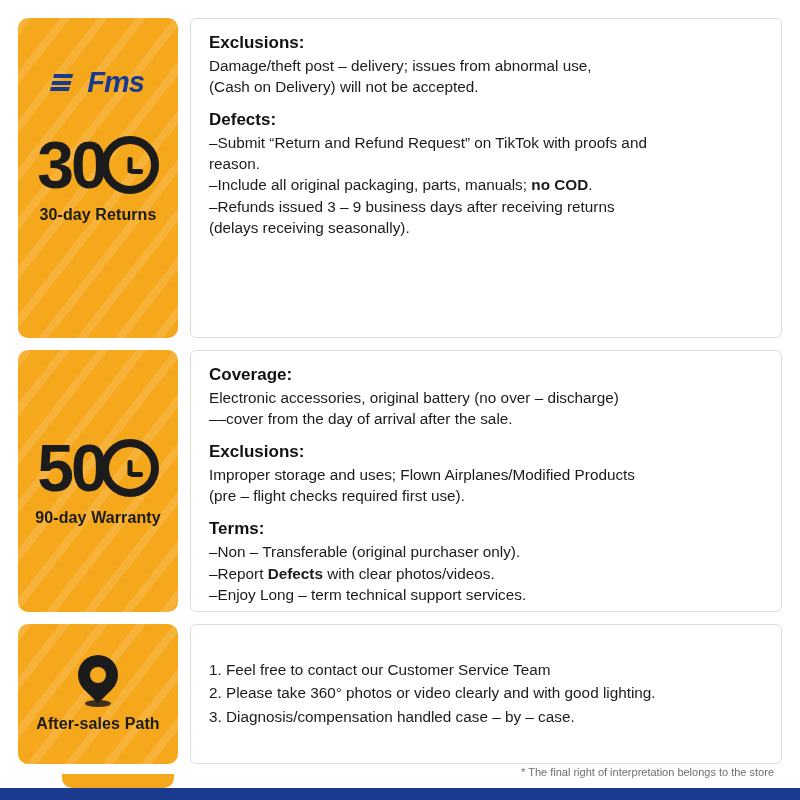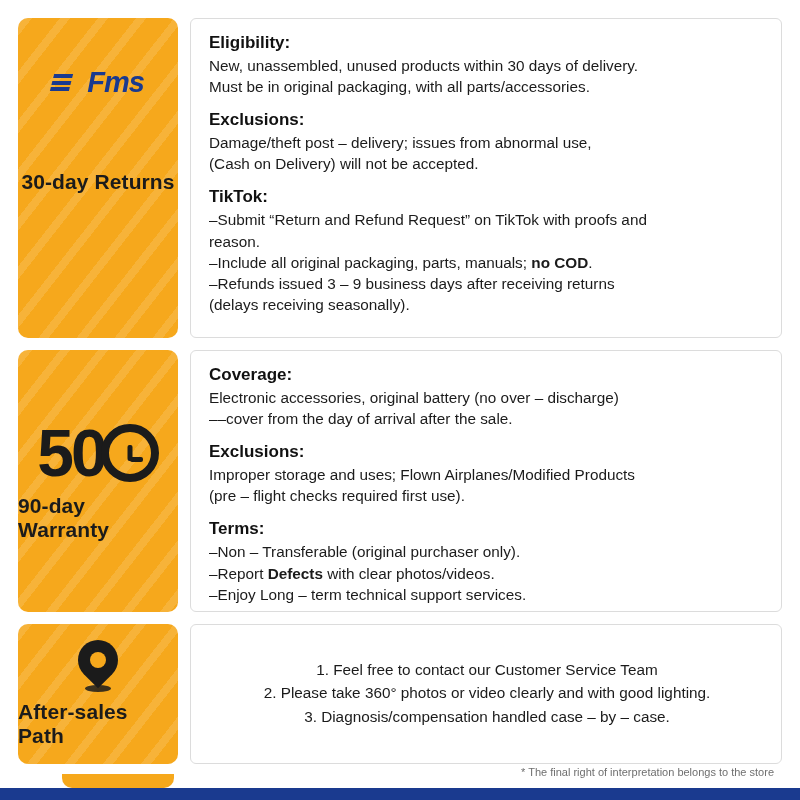--- a/index.html
+++ b/index.html
@@ -76,21 +76,21 @@
   .badge-inner {
     position: relative;
     z-index: 2;
     width: 100%;
     display: flex;
     flex-direction: column;
     align-items: center;
     justify-content: center;
   }
   .badge-label {
-    font-size: 21px;
+    font-size: 16px;
     font-weight: bold;
     color: #1b1b1b;
     letter-spacing: 0.1px;
     margin-top: 8px;
   }
 
   
   .logo-wrap {
     position: absolute;
     top: 50px;
@@ -227,21 +227,21 @@
     color: #1b1b1b;
     line-height: 1.38;
   }
   .line b { font-weight: bold; }
 
   
   .sec-returns { height: 320px; }
   .sec-warranty { height: 262px; }
   .sec-path { height: 140px; }
 
-  .path-list .line { margin-bottom: 2px; text-align: center; }
+  .path-list .line { margin-bottom: 2px; }
   .path-panel { display: flex; flex-direction: column; justify-content: center; }
 
   .footnote {
     position: absolute;
     right: 26px;
     bottom: 22px;
     font-size: 11px;
     color: #6f6f6f;
   }
 </style>
@@ -256,37 +256,36 @@
         <div class="logo">
           <span class="logo-bars">
               <i></i>
               <i></i>
               <i></i>
             </span>
           <span class="logo-text">Fms</span>
         </div>
       </div>
       <div class="badge-inner">
+        <div class="numeral">
+          <span>30</span>
+          <span class="clock"></span>
+        </div>
         <div class="badge-label">30-day Returns</div>
       </div>
     </div>
 
     <div class="panel">
-      <div class="block">
-        <div class="head">Eligibility:</div>
-        <div class="line">New, unassembled, unused products within 30 days of delivery.</div>
-        <div class="line">Must be in original packaging, with all parts/accessories.</div>
-      </div>
       <div class="block">
         <div class="head">Exclusions:</div>
         <div class="line">Damage/theft post – delivery; issues from abnormal use,</div>
         <div class="line">(Cash on Delivery) will not be accepted.</div>
       </div>
       <div class="block">
-        <div class="head">TikTok:</div>
+        <div class="head">Defects:</div>
         <div class="line">–Submit “Return and Refund Request” on TikTok with proofs and</div>
         <div class="line">reason.</div>
         <div class="line">–Include all original packaging, parts, manuals; <b>no COD</b>.</div>
         <div class="line">–Refunds issued 3 – 9 business days after receiving returns</div>
         <div class="line">(delays receiving seasonally).</div>
       </div>
     </div>
   </div>
 
   <div class="section sec-warranty">

